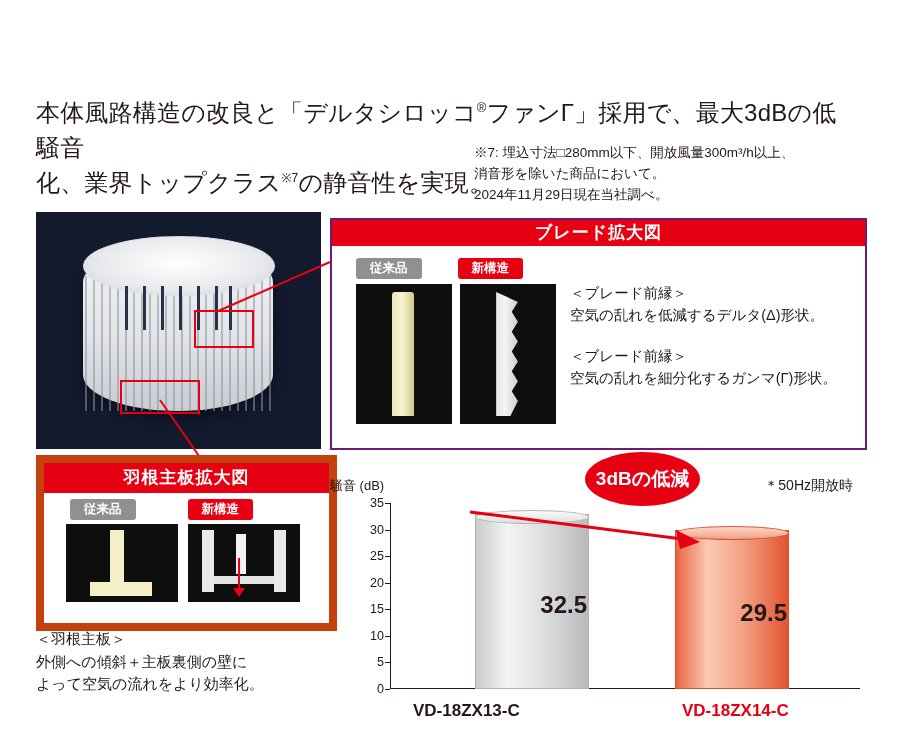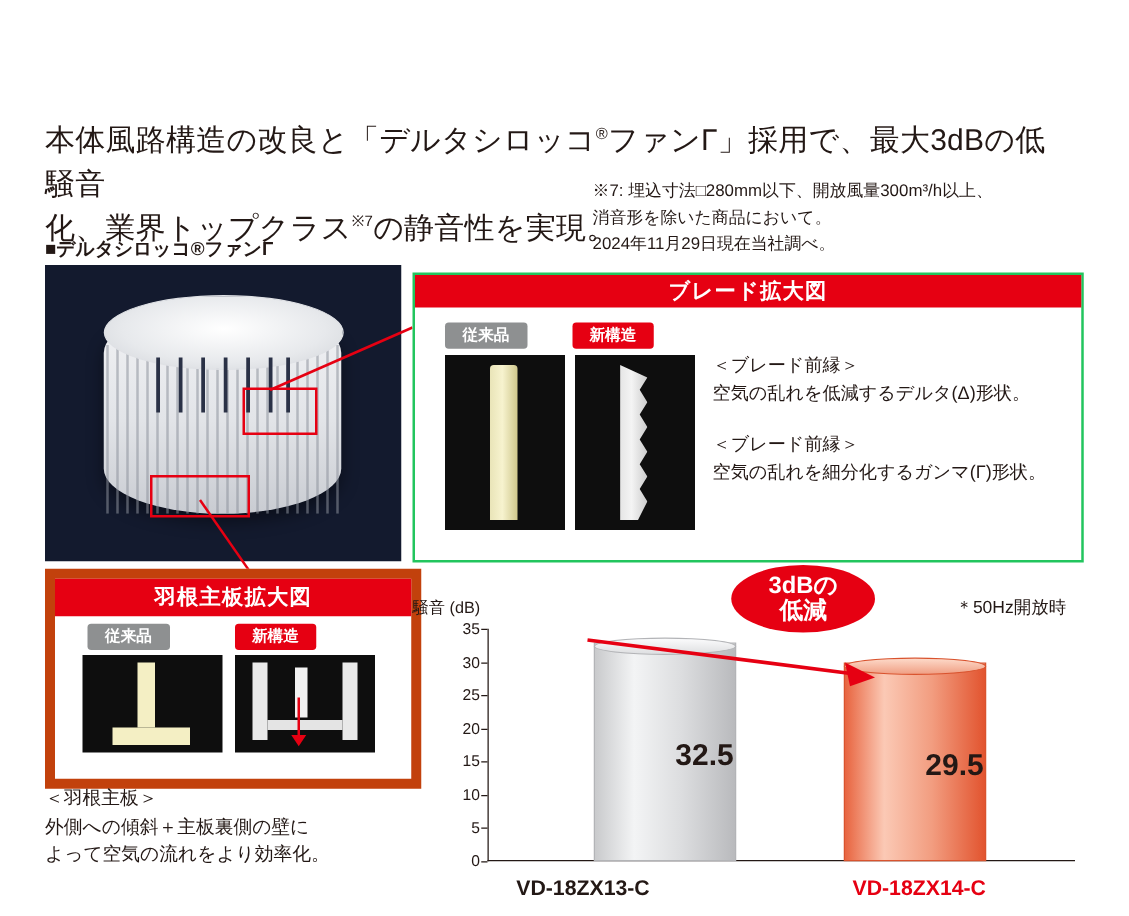--- a/index.html
+++ b/index.html
@@ -72,21 +72,21 @@
     border:2px solid #e60012;
   }
   .photo-mark-2{
     position:absolute;left:84px;top:168px;width:76px;height:30px;
     border:2px solid #e60012;
   }
 
   
   .blade-panel{
     position:absolute;left:330px;top:218px;width:533px;height:228px;
-    border:2px solid #22c55e;background:#ffffff;
+    border:2px solid #701a75;background:#ffffff;
   }
   .panel-title{
     background:#e60012;color:#fff;font-weight:bold;font-size:17px;
     height:26px;line-height:26px;text-align:center;letter-spacing:1px;
   }
   .chip{
     display:inline-block;color:#fff;font-size:12.5px;font-weight:bold;
     padding:2px 14px;border-radius:3px;
   }
   .chip.old{background:#8e9091;}
@@ -180,44 +180,41 @@
   }
   .cat-label{
     position:absolute;top:244px;font-size:17px;font-weight:bold;white-space:nowrap;
   }
   .cat-old{left:375px;color:#231815;}
   .cat-new{left:672px;color:#e60012;}
 
   .bubble{
     position:absolute;left:585px;top:452px;width:115px;height:54px;
     background:#e60012;border-radius:50%;
-    display:flex;flex-direction:column;align-items:center;justify-content:center;
+    display:flex;align-items:center;justify-content:center;
     color:#fff;font-weight:bold;font-size:19px;line-height:1.05;
   }
 </style>
 </head>
 <body>
 
 <div class="page">
 
 
   <div class="lead">
     <span>本体風路構造の改良と「デルタシロッコ</span><span class="sup">®</span><span>ファンΓ」採用で、最大3dBの低騒音</span><br>
     <span>化、業界トップクラス</span><span class="ref">※7</span><span>の静音性を実現。</span>
   </div>
 
   <div class="note">
     <div>※7: 埋込寸法□280mm以下、開放風量300m³/h以上、</div>
     <div>消音形を除いた商品において。</div>
     <div>2024年11月29日現在当社調べ。</div>
   </div>
 
-  <div class="sec-label">
-    <span>■デルタシロッコ</span><span class="sup">®</span><span>ファンΓ</span>
-  </div>
 
   <div class="fan-photo">
     <div class="fan-body"></div>
     <div class="fan-ribs">
       <i style="left:2px"></i>
         <i style="left:10px"></i>
         <i style="left:18px"></i>
         <i style="left:26px"></i>
       <i style="left:34px"></i>
         <i style="left:42px"></i>

